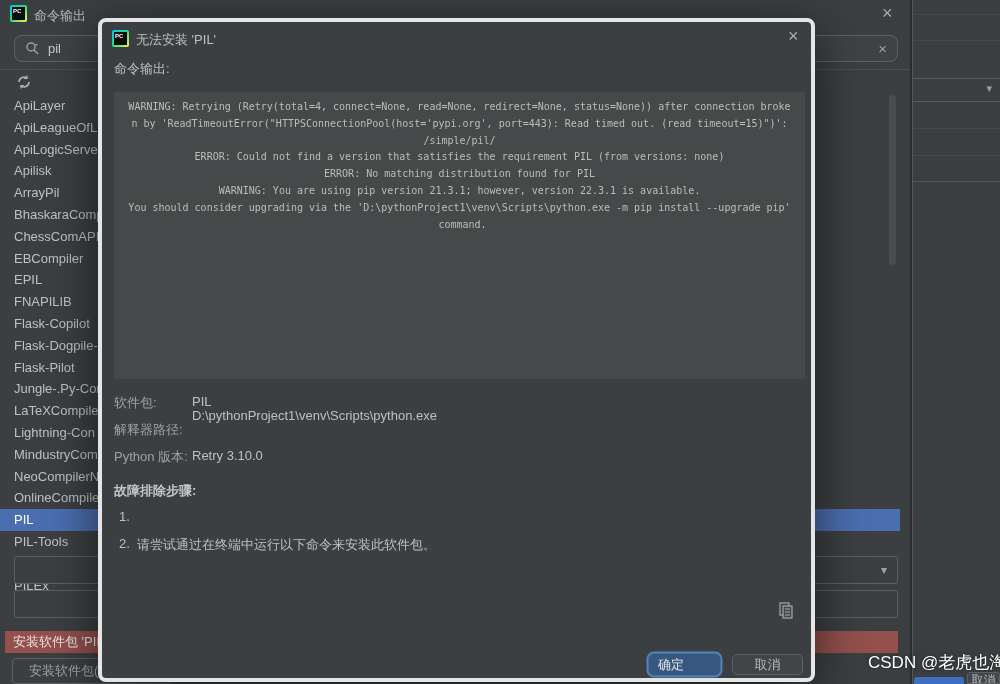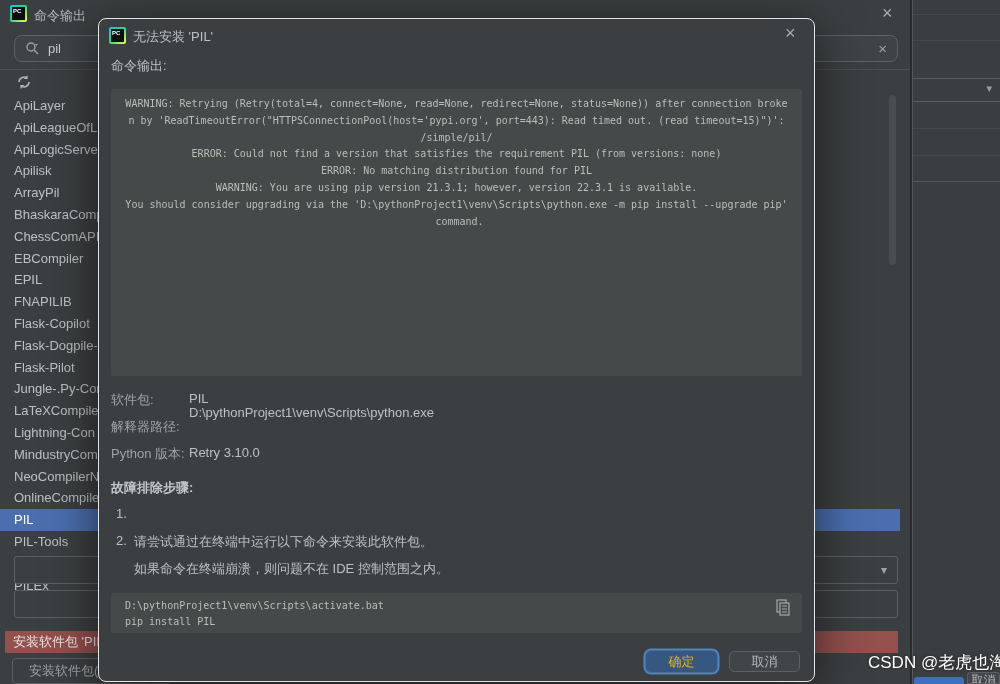--- a/index.html
+++ b/index.html
@@ -41,41 +41,41 @@
   
   #winB { left:912px; top:0; width:88px; height:684px; background:#3b3e40; border-left:1px solid #55585a; }
   .hline { position:absolute; left:0; width:88px; height:1px; }
   #winB .chev-sm { position:absolute; right:8px; top:82px; color:#9da1a4; font-size:11px; }
   #winB-ok { left:1px; top:677px; width:50px; height:7px; background:#3e6fc1; border-radius:3px 3px 0 0; }
   #winB-cancel { left:54px; top:672px; width:33px; height:12px; background:#43474a; border:1px solid #5e6163;
                  border-radius:3px 3px 0 0; color:#b5b9bc; font-size:12px; text-align:center; line-height:14px; overflow:hidden; }
 
   
   #dialog { left:98px; top:18px; width:717px; height:664px; background:#3c3f41;
-            border:1px solid #e5e5e5; border-radius:8px; box-shadow:0 10px 50px rgba(0,0,0,.6); z-index:5; }
+            border:4px solid #e5e5e5; border-radius:8px; box-shadow:0 10px 50px rgba(0,0,0,.6); z-index:5; }
   #dlg-icon { left:10px; top:8px; }
   #dlg-title { left:34px; top:9px; font-size:13px; color:#bcc0c4; }
   #dlg-close { left:686px; top:6px; }
   #dlg-output-label { left:12px; top:38px; font-size:13px; color:#bcc0c4; }
   #console-box { left:12px; top:70px; width:691px; height:287px; background:#45494a; border-radius:2px;
                  padding:7px 12px; font-family:"DejaVu Sans Mono", monospace; font-size:10px;
                  line-height:16.8px; color:#b9bfb9; white-space:pre; overflow:hidden;text-align:center; }
   .info-label { font-size:13px; color:#9ea2a5; }
   .info-value { font-size:13px; color:#bcc0c4; }
   #ts-heading { left:12px; top:460px; font-size:13px; font-weight:bold; color:#c3c7cb; }
   .ts-num  { position:absolute; left:17px; font-size:13px; color:#bcc0c4; }
   .ts-text { position:absolute; left:35px; font-size:13px; color:#bcc0c4; white-space:nowrap; }
   .ts-link { color:#5394d6; cursor:pointer; }
   #cmd-box { left:12px; top:574px; width:691px; height:40px; background:#45494a; border-radius:2px;
              padding:5px 14px; font-family:"DejaVu Sans Mono", monospace; font-size:10px;
              line-height:15.5px; color:#b9bfb9; white-space:pre; overflow:hidden; }
   #copy-btn { left:675px; top:579px; width:18px; height:20px; cursor:pointer; }
   #ok-btn { left:546px; top:631px; width:73px; height:23px; background:#365880; border:1px solid #4c708d;
-            box-shadow:0 0 0 1.5px #4e86c5; border-radius:6px; color:#eab308; font-size:13px;
-            text-align:center; line-height:21px; cursor:pointer; }
+            box-shadow:0 0 0 1.5px #4e86c5; border-radius:6px; color:#e5e5e5; font-size:13px;
+            text-align:left; line-height:21px; cursor:pointer;padding-left:9px; }
   #cancel-btn { left:630px; top:632px; width:71px; height:21px; background:#414547; border:1px solid #5e6163;
                 border-radius:5px; color:#b5b9bc; font-size:13px; text-align:center; line-height:19px; cursor:pointer; }
 
   
   #watermark { left:868px; top:651px; z-index:9; color:#ffffff; font-size:17px;
                text-shadow:0 0 3px rgba(0,0,0,.6); white-space:nowrap; }
 </style>
 </head>
 <body>
 
@@ -177,24 +177,21 @@
   <div class="abs info-value" style="left:90px; top:372px;">PIL</div>
   <div class="abs info-label" style="left:12px; top:399px;">解释器路径:</div>
   <div class="abs info-value" style="left:90px; top:386px;">D:\pythonProject1\venv\Scripts\python.exe</div>
   <div class="abs info-label" style="left:12px; top:426px;">Python 版本:</div>
   <div class="abs info-value" style="left:90px; top:426px;">Retry 3.10.0</div>
 
   <div class="abs" id="ts-heading">故障排除步骤:</div>
   <div class="ts-num" style="top:487px;">1.</div>
   <div class="ts-num" style="top:514px;">2.</div>
   <div class="ts-text" style="top:514px;">请尝试通过在终端中运行以下命令来安装此软件包。</div>
-  <div class="ts-text" style="top:541px;">如果命令在终端崩溃，则问题不在 IDE 控制范围之内。</div>
-
-  <div class="abs" id="cmd-box">D:\pythonProject1\venv\Scripts\activate.bat
-pip install PIL</div>
+
   <div class="abs" id="copy-btn">
     <svg width="18" height="20" viewBox="0 0 18 20">
       <rect x="3" y="2" width="9" height="12" fill="none" stroke="#9da1a4" stroke-width="1.3"></rect>
       <rect x="6" y="5" width="9" height="12" fill="#45494a" stroke="#9da1a4" stroke-width="1.3"></rect>
       <line x1="8" y1="8" x2="13" y2="8" stroke="#9da1a4" stroke-width="1.1"></line>
       <line x1="8" y1="11" x2="13" y2="11" stroke="#9da1a4" stroke-width="1.1"></line>
       <line x1="8" y1="14" x2="13" y2="14" stroke="#9da1a4" stroke-width="1.1"></line>
     </svg>
   </div>
 

